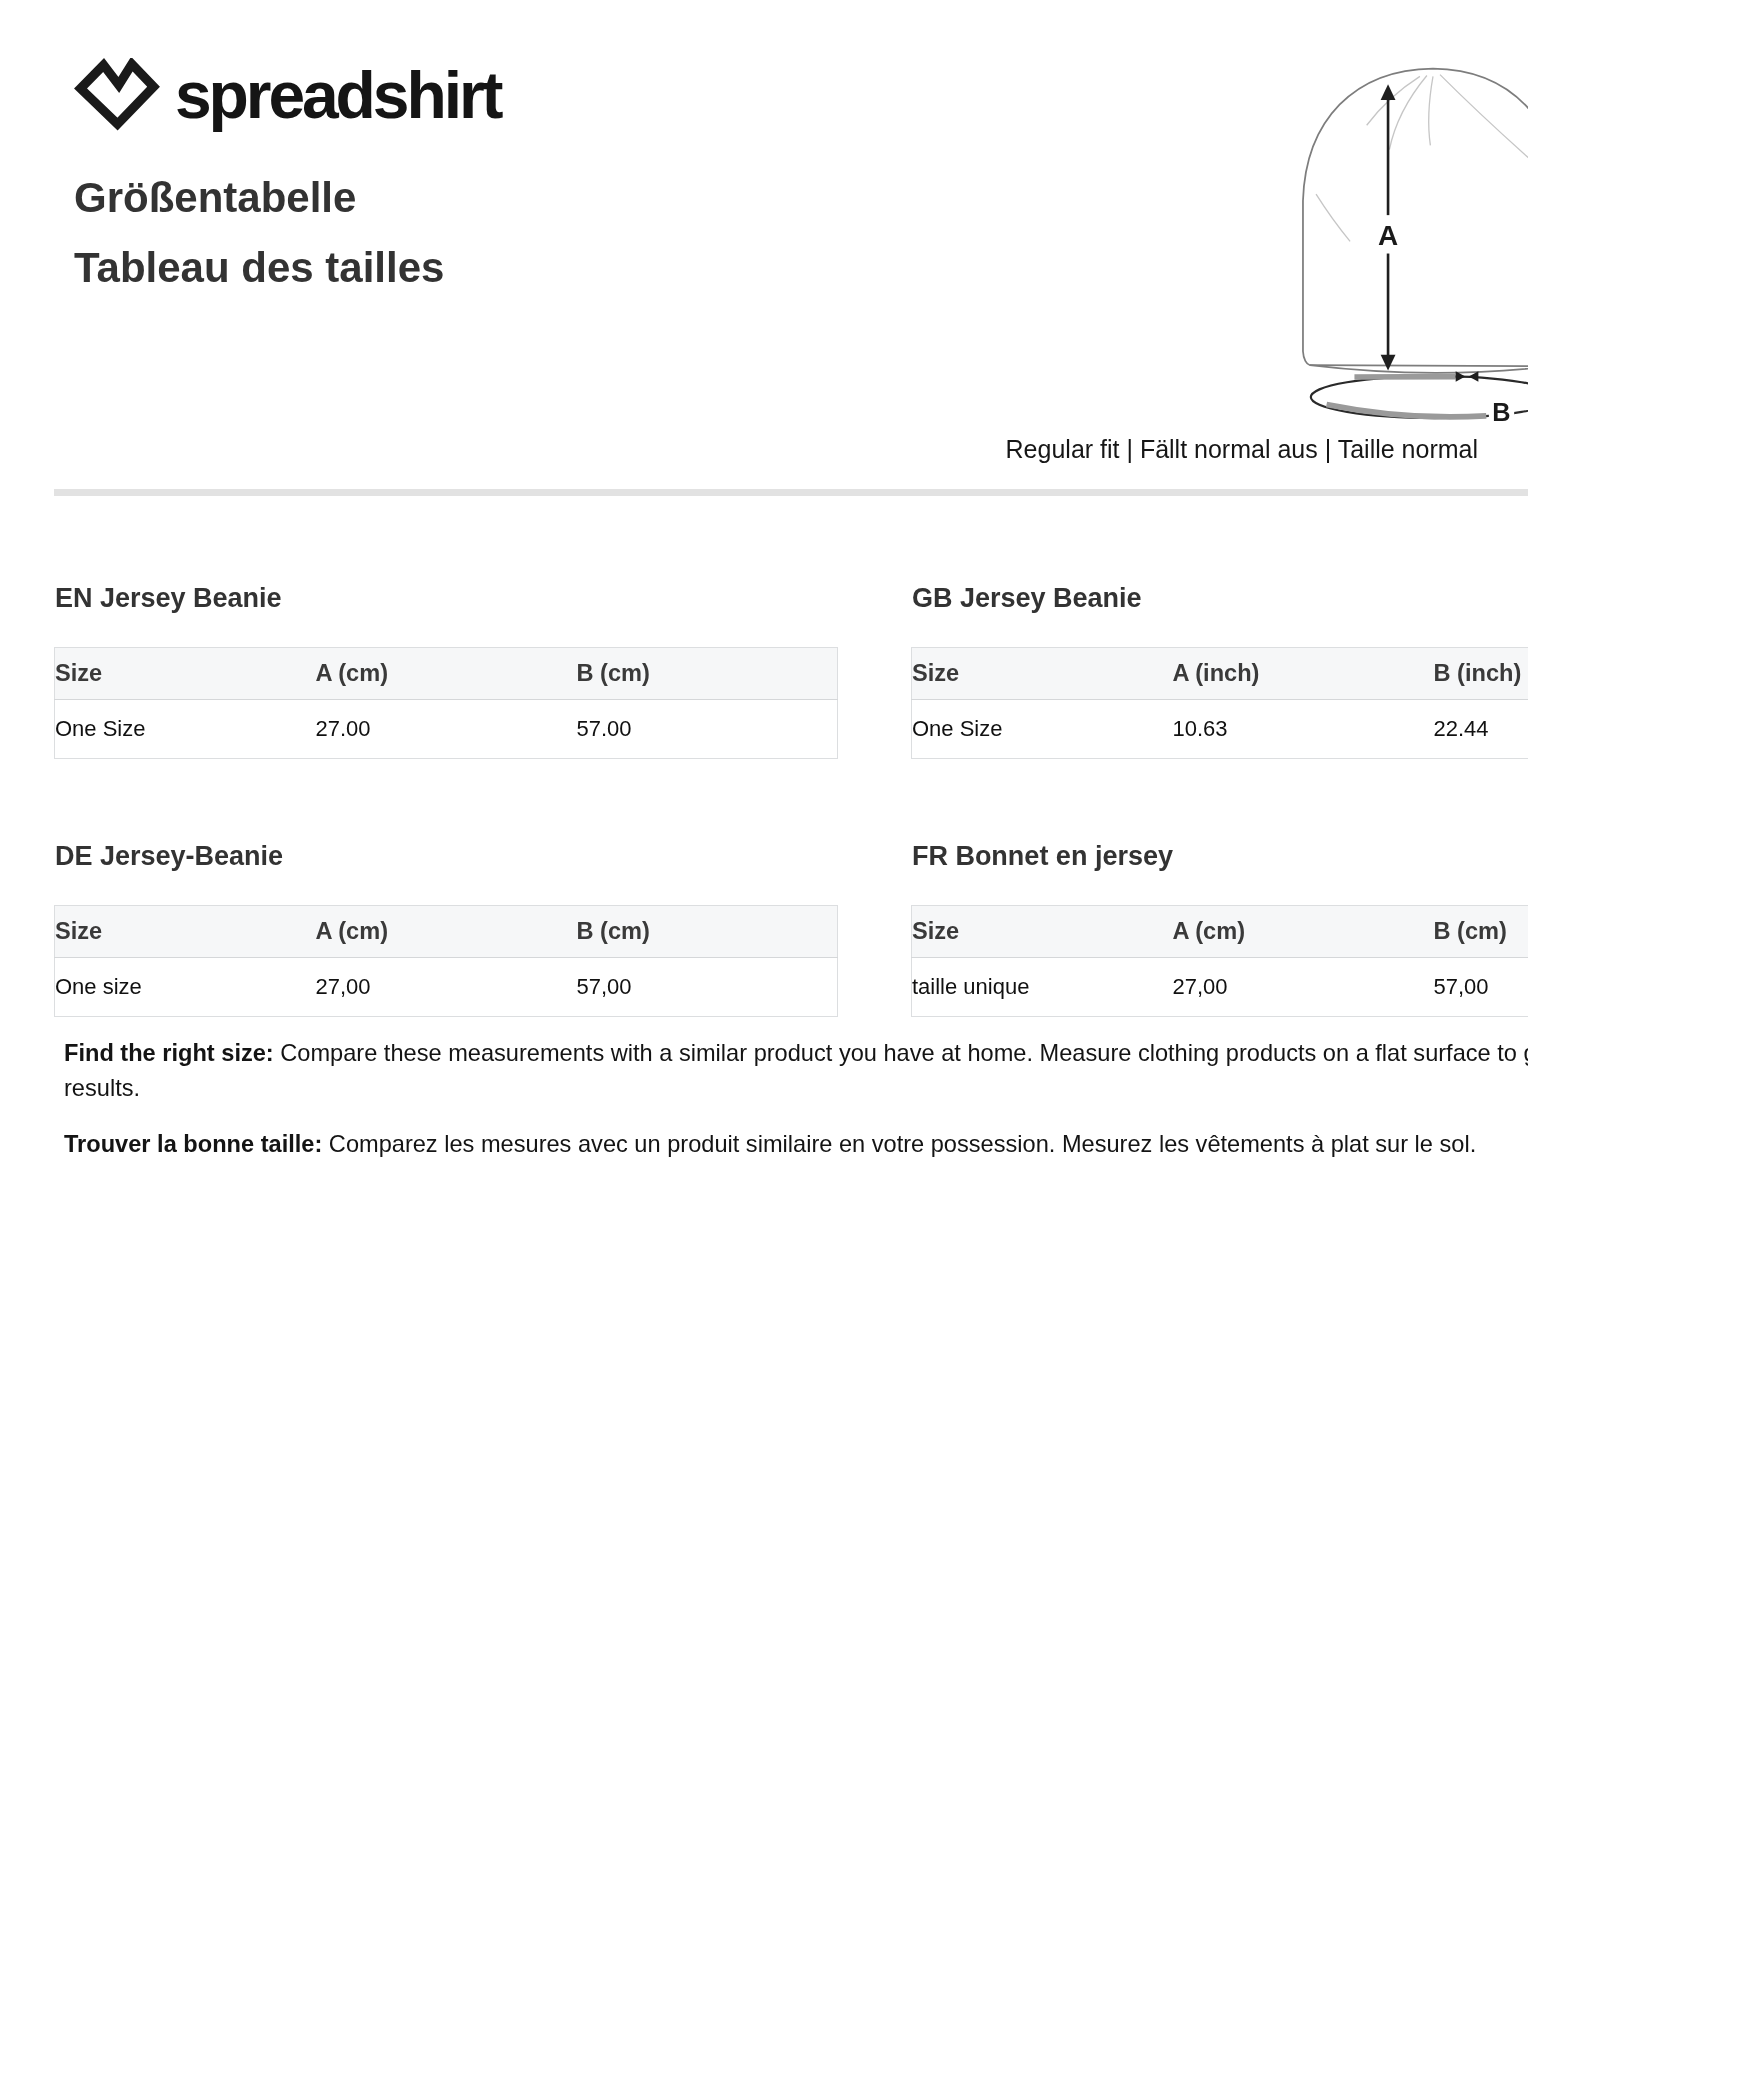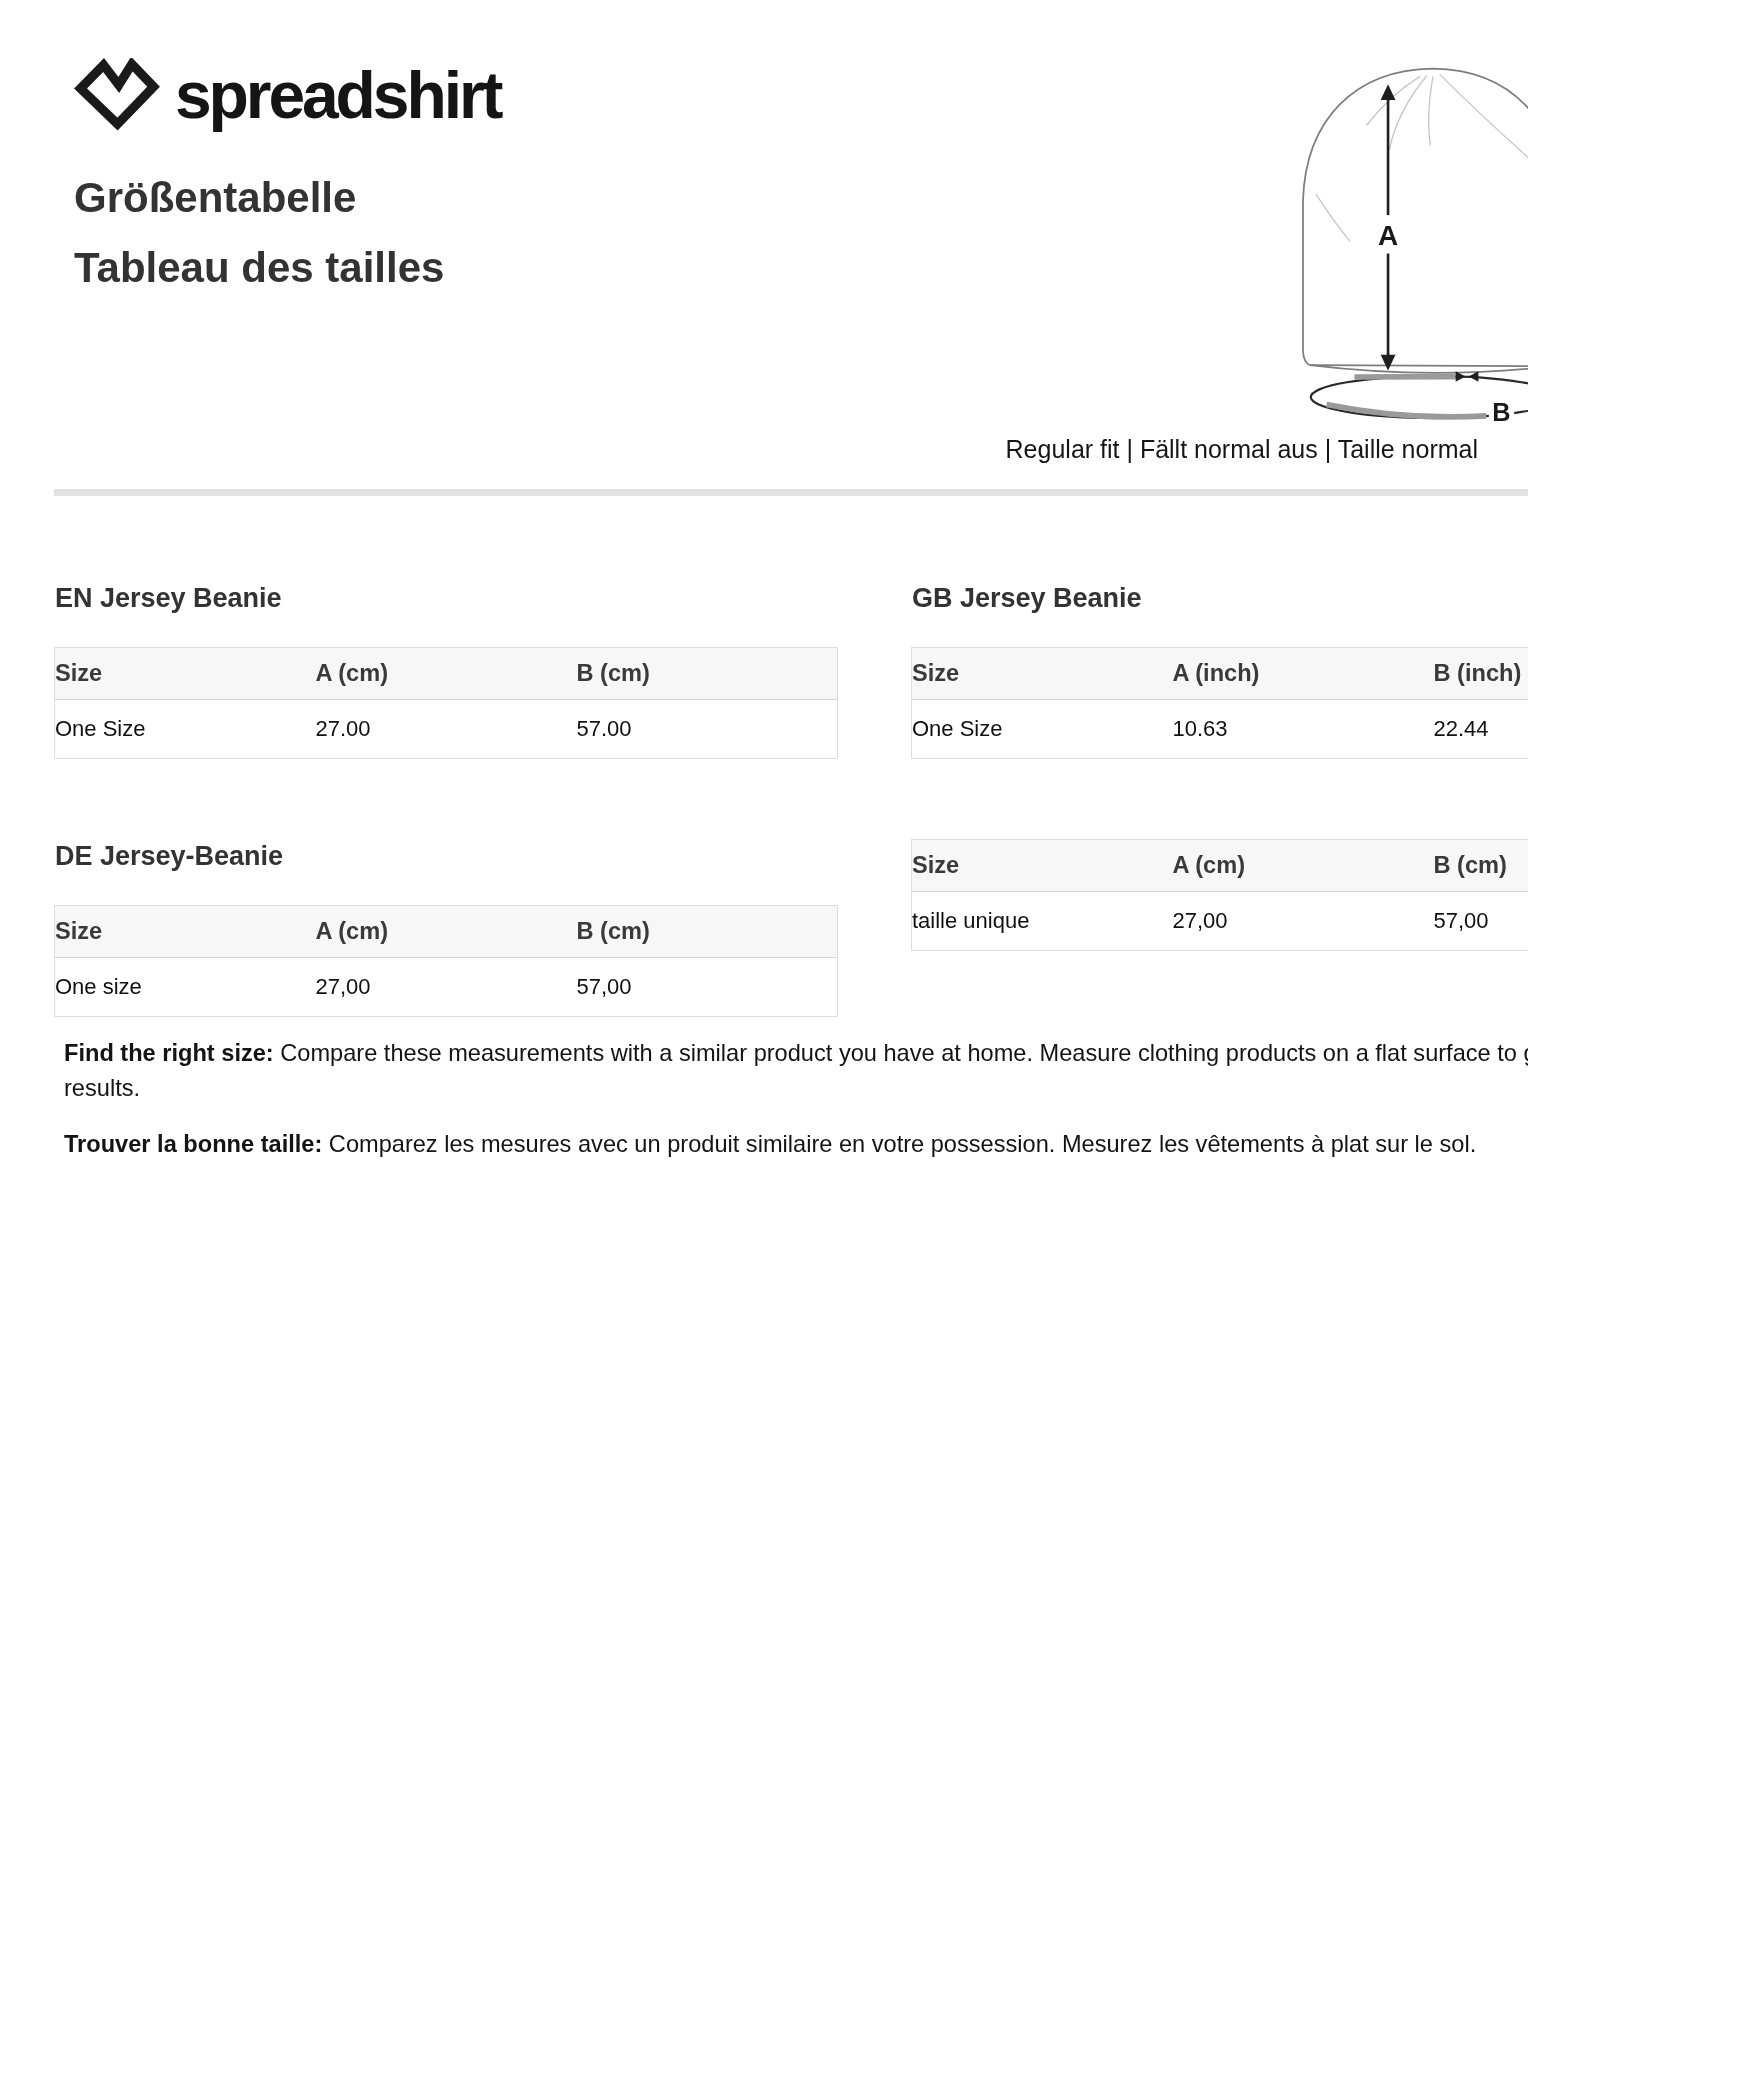--- a/index.html
+++ b/index.html
@@ -152,20 +152,21 @@
             <tr>
           <td>One size</td>
           <td>27,00</td>
           <td>57,00</td>
         </tr>
           </tbody>
       </table>
     </div>
 
     <div class="tbl-block">
+      <h3>FR Bonnet en jersey</h3>
       <table class="size-table">
         <thead>
             <tr>
           <th>Size</th>
           <th>A (cm)</th>
           <th>B (cm)</th>
         </tr>
           </thead>
         <tbody>
             <tr>

